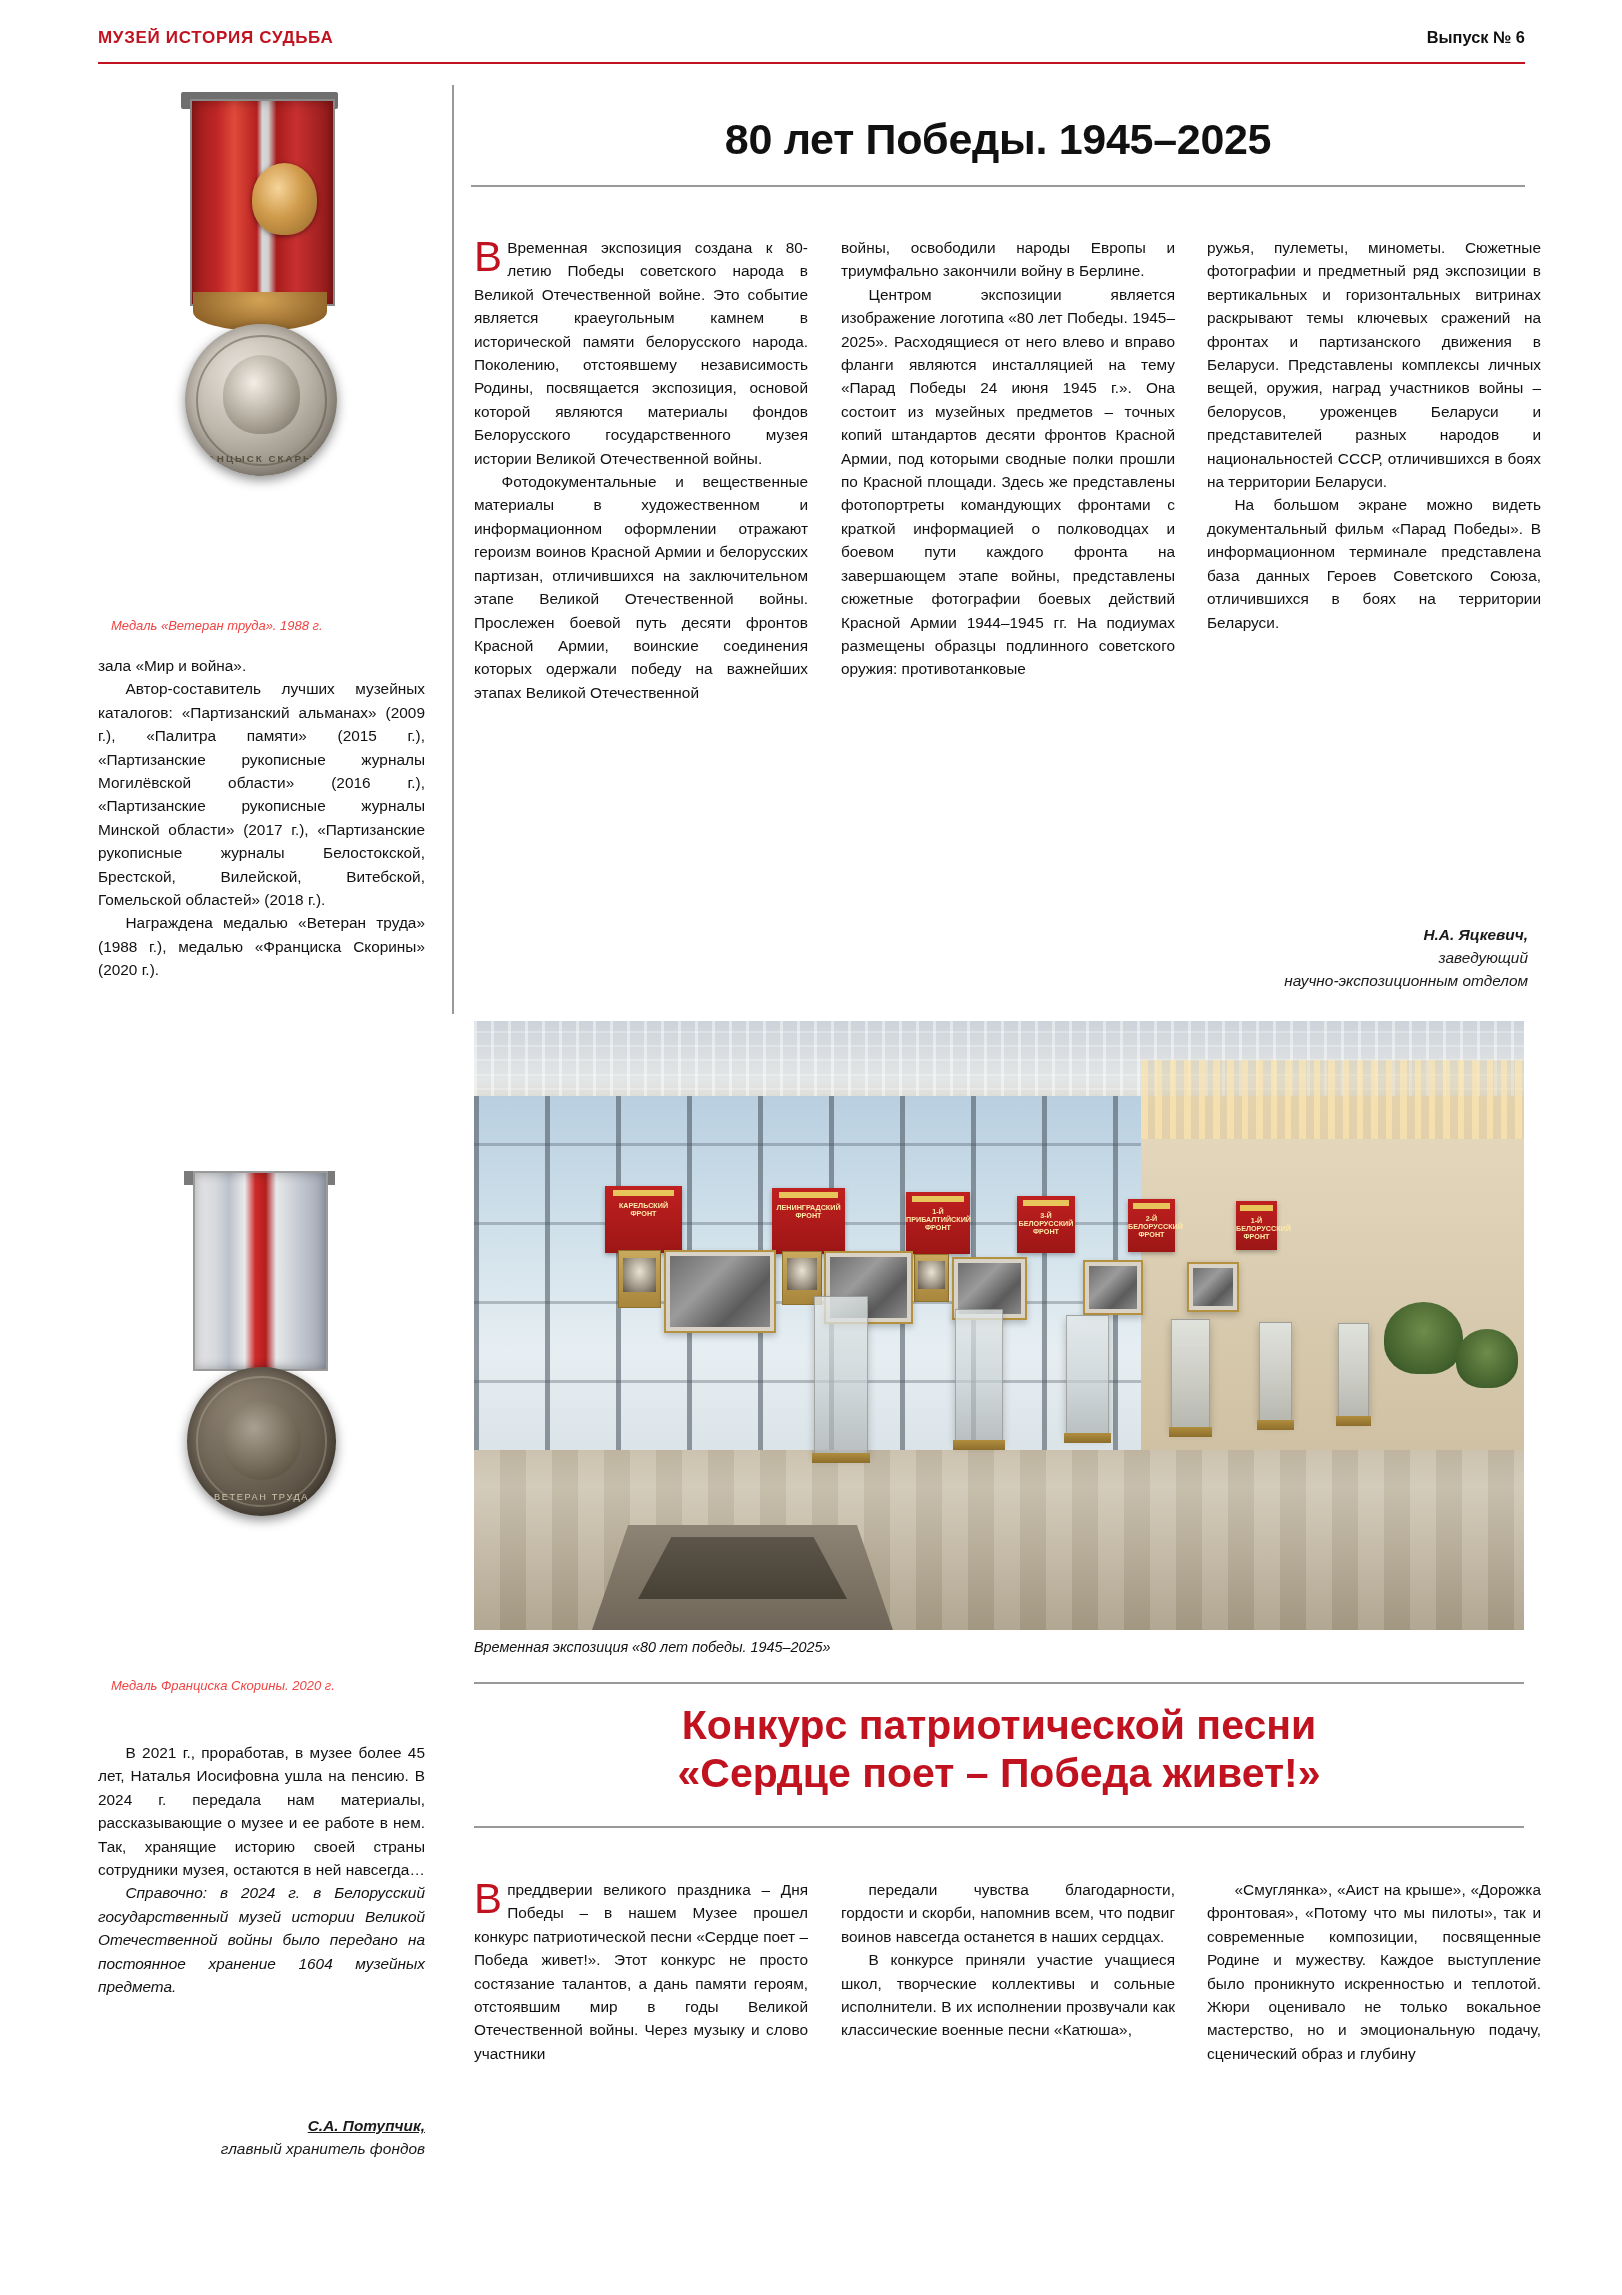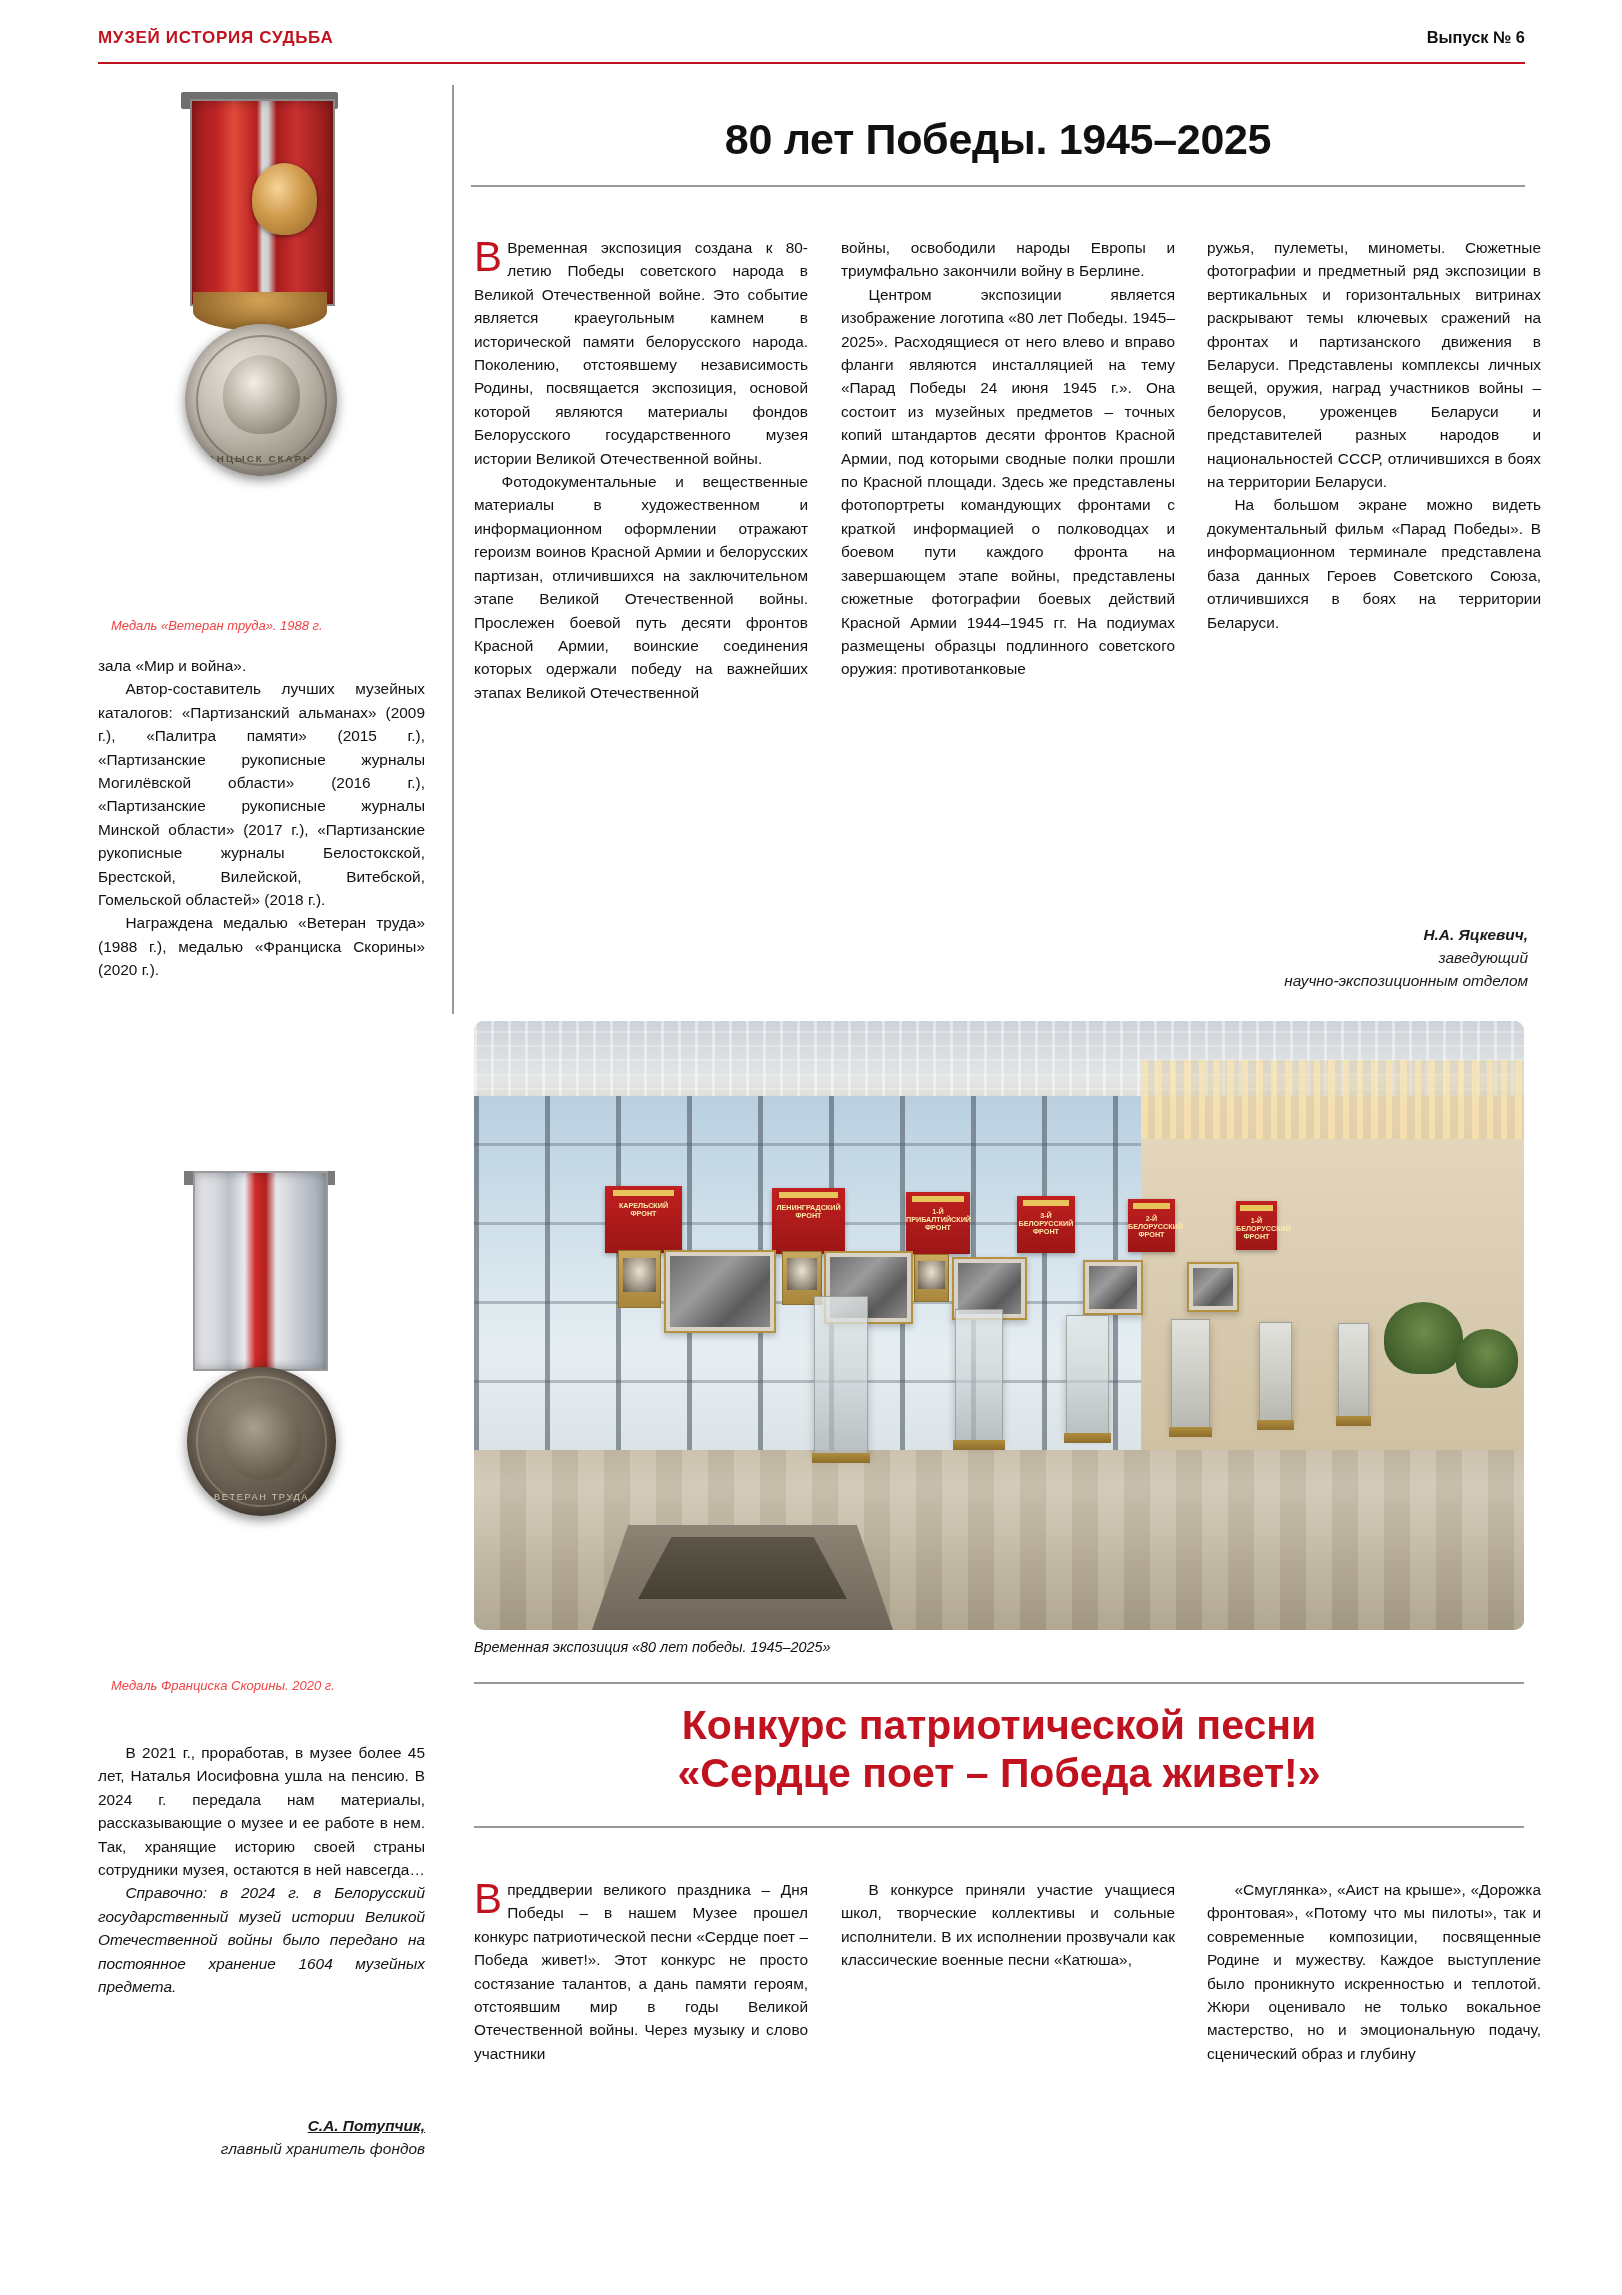--- a/index.html
+++ b/index.html
@@ -296,21 +296,20 @@
 
   
   .photo {
     position: absolute;
     left: 474px;
     top: 1021px;
     width: 1050px;
     height: 609px;
     overflow: hidden;
     background: #c9c4bb;
-    border-radius: 10px;
   }
   .ph-ceiling {
     position: absolute; left:0; top:0; width:100%; height:98px;
     background: linear-gradient(180deg,#cdd3da 0%, #e3e6e6 60%, #d7d2c6 100%);
   }
   .ph-ceiling-grid {
     position: absolute; left:0; top:0; width:100%; height:98px;
     background:
       repeating-linear-gradient(90deg, rgba(255,255,255,.55) 0 2.6px, rgba(0,0,0,0) 2.6px 17px),
       repeating-linear-gradient(0deg, rgba(255,255,255,.35) 0 2px, rgba(0,0,0,0) 2px 14.4px);
@@ -633,20 +632,21 @@
     <div>«Сердце поет – Победа живет!»</div>
   </div>
   <div class="hl2-rule-bot"></div>
 
   <div class="art2-col bc1">
     <p style="text-indent:0">
       <span class="dropcap">В</span><span>преддверии великого праздника – Дня Победы – в нашем Музее прошел конкурс патриотической песни «Сердце поет – Победа живет!». Этот конкурс не просто состязание талантов, а дань памяти героям, отстоявшим мир в годы Великой Отечественной войны. Через музыку и слово участники</span>
     </p>
   </div>
   <div class="art2-col bc2">
+    <p class="noind">передали чувства благодарности, гордости и скорби, напомнив всем, что подвиг воинов навсегда останется в наших сердцах.</p>
     <p>В конкурсе приняли участие учащиеся школ, творческие коллективы и сольные исполнители. В их исполнении прозвучали как классические военные песни «Катюша»,</p>
   </div>
   <div class="art2-col bc3">
     <p class="noind">«Смуглянка», «Аист на крыше», «Дорожка фронтовая», «Потому что мы пилоты», так и современные композиции, посвященные Родине и мужеству. Каждое выступление было проникнуто искренностью и теплотой. Жюри оценивало не только вокальное мастерство, но и эмоциональную подачу, сценический образ и глубину</p>
   </div>
 
 
 </div>
 
 

